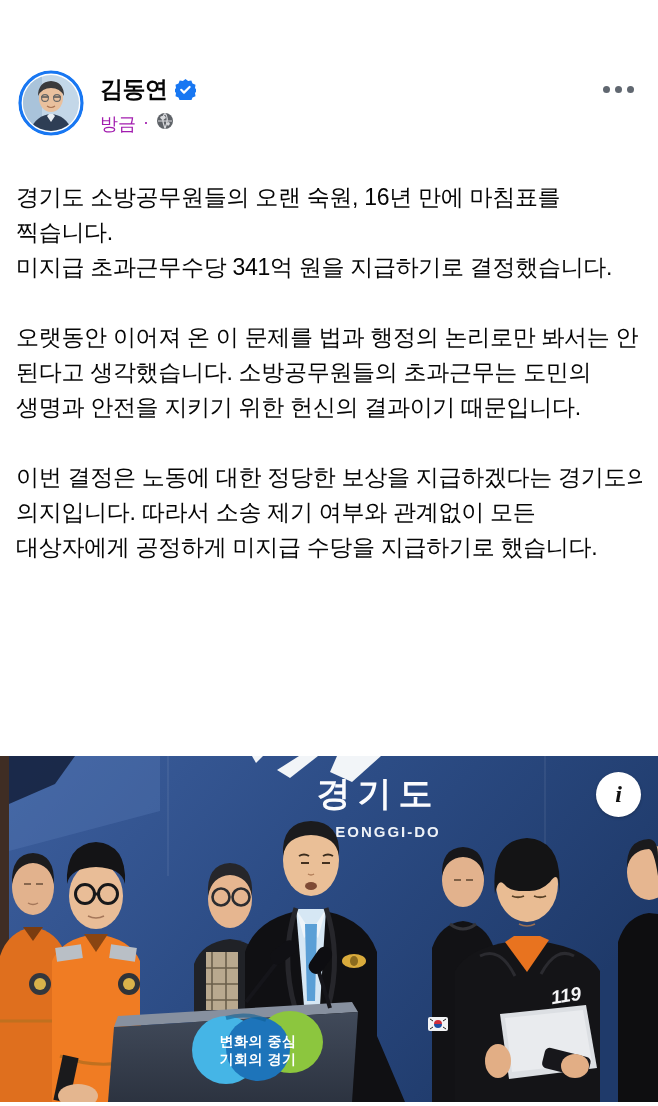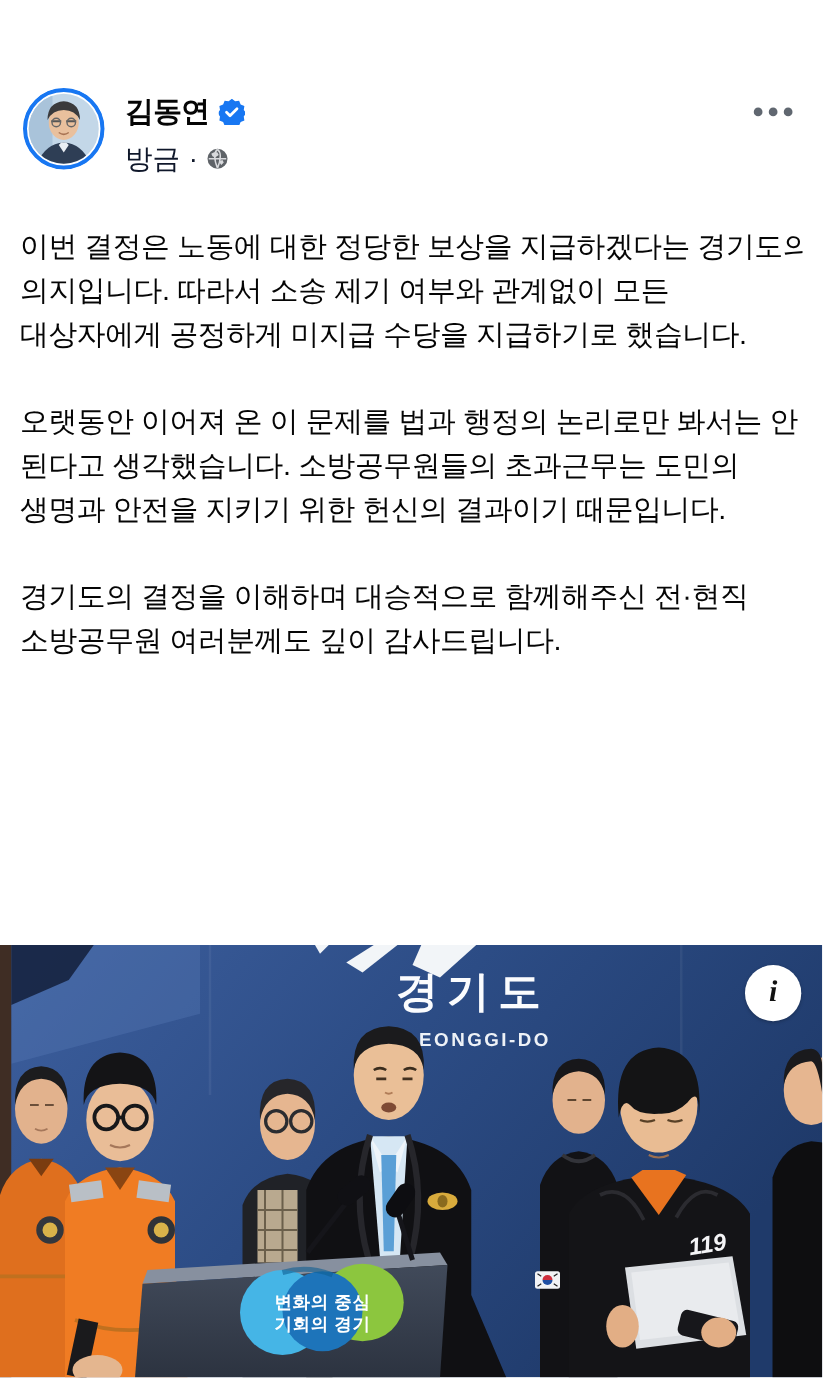--- a/index.html
+++ b/index.html
@@ -4,21 +4,21 @@
 <style>
   html,body{margin:0;padding:0;background:#fff;}
   body{width:658px;height:1106px;overflow:hidden;font-family:"Liberation Sans","DejaVu Sans",sans-serif;color:#050505;position:relative;}
   .post{width:658px;height:1106px;background:#fff;position:relative;margin-top:40px;}
 
   
   .header{position:relative;height:96px;padding-top:30px;box-sizing:content-box;}
   .avatar{position:absolute;left:18px;top:30px;width:66px;height:66px;border-radius:50%;cursor:pointer;}
   .author-row{position:absolute;left:100px;top:34px;display:flex;align-items:center;gap:7px;}
   .author-name{font-size:23px;font-weight:bold;color:#050505;letter-spacing:-0.5px;cursor:pointer;}
-  .meta-row{position:absolute;left:100px;top:72px;display:flex;align-items:center;gap:7px;font-size:22px;color:#0f172a;}
+  .meta-row{position:absolute;left:100px;top:72px;display:flex;gap:7px;font-size:18px;color:#a21caf;}
   .more-btn{position:absolute;right:18px;top:32px;width:44px;height:34px;display:flex;align-items:center;justify-content:center;gap:5px;cursor:pointer;border:none;background:transparent;}
   .more-btn span{width:7px;height:7px;border-radius:50%;background:#606770;display:block;}
 
   
   .post-text{margin:14px 0 0;padding:0 16px;font-size:23px;line-height:35px;color:#050505;letter-spacing:-0.3px;}
   .post-text p{margin:0 0 35px;white-space:pre;overflow:hidden;}
   .post-text p:last-child{margin-bottom:0;}
 
   
   .photo{position:absolute;left:0;top:716px;width:658px;height:346px;overflow:hidden;cursor:pointer;}
@@ -75,28 +75,29 @@
     </div>
 
     <button class="more-btn" aria-label="more">
       <span></span>
         <span></span>
         <span></span>
     </button>
   </div>
 
   <div class="post-text">
+    <p>경기도 소방공무원들의 오랜 숙원, 16년 만에 마침표를
+찍습니다.
+미지급 초과근무수당 341억 원을 지급하기로 결정했습니다.</p>
+    <p>오랫동안 이어져 온 이 문제를 법과 행정의 논리로만 봐서는 안
+된다고 생각했습니다. 소방공무원들의 초과근무는 도민의
+생명과 안전을 지키기 위한 헌신의 결과이기 때문입니다.</p>
     <p>이번 결정은 노동에 대한 정당한 보상을 지급하겠다는 경기도의
 의지입니다. 따라서 소송 제기 여부와 관계없이 모든
 대상자에게 공정하게 미지급 수당을 지급하기로 했습니다.</p>
-    <p>오랫동안 이어져 온 이 문제를 법과 행정의 논리로만 봐서는 안
-된다고 생각했습니다. 소방공무원들의 초과근무는 도민의
-생명과 안전을 지키기 위한 헌신의 결과이기 때문입니다.</p>
-    <p>경기도의 결정을 이해하며 대승적으로 함께해주신 전·현직
-소방공무원 여러분께도 깊이 감사드립니다.</p>
   </div>
 
   <div class="photo">
     <svg width="658" height="346" viewBox="0 0 658 346">
       <defs>
         <linearGradient id="bg" x1="0" y1="0" x2="1" y2="0.45">
           <stop offset="0" stop-color="#3d5f9e"></stop>
             <stop offset="0.5" stop-color="#2c4c85"></stop>
             <stop offset="1" stop-color="#1f3a6a"></stop>
         </linearGradient>

